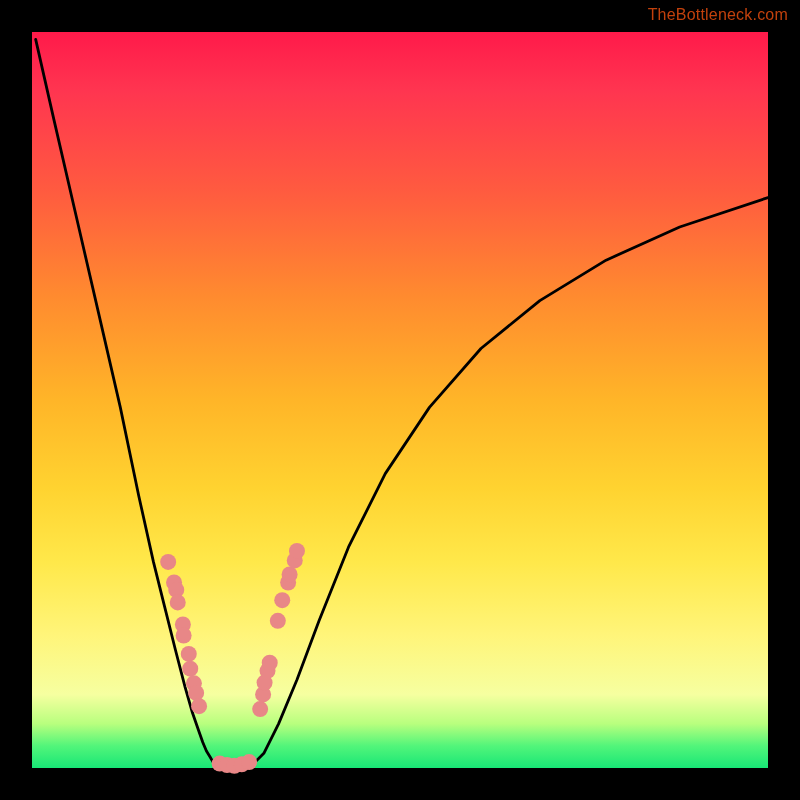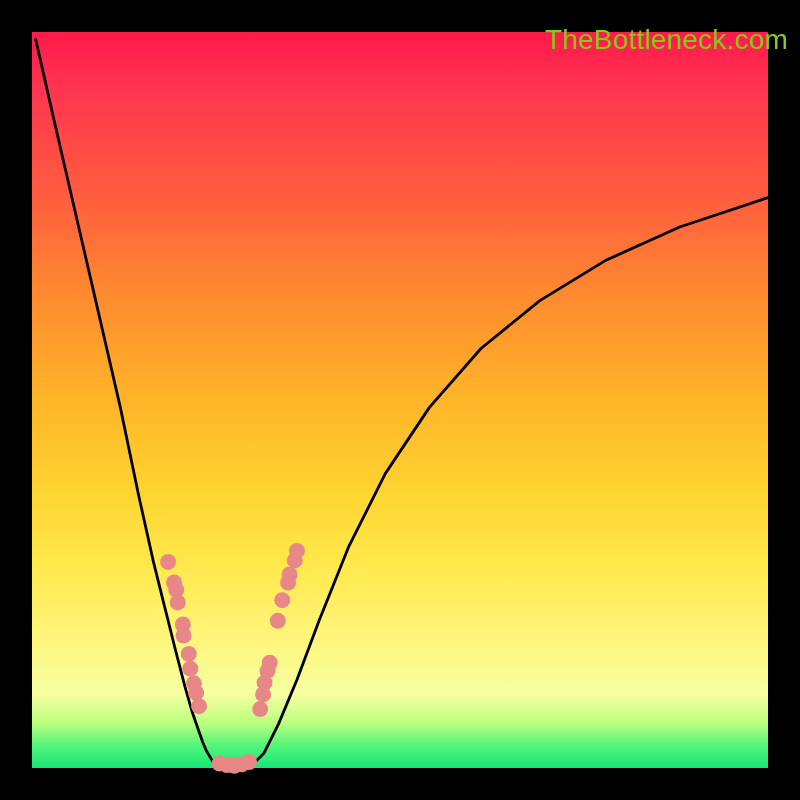--- a/index.html
+++ b/index.html
@@ -43,24 +43,24 @@
   svg.overlay {
     position: absolute;
     left: 32px;
     top: 32px;
     width: 736px;
     height: 736px;
     overflow: visible;
   }
   .watermark {
     position: absolute;
-    top: 24px;
+    top: 6px;
     right: 12px;
-    color: #84cc16;
-    font-size: 28px;
+    color: #c2410c;
+    font-size: 16px;
     letter-spacing: 0.2px;
     font-weight: 500;
   }
 </style>
 </head>
 <body>
 
 <div class="frame">
   <div class="plot-area"></div>
 

